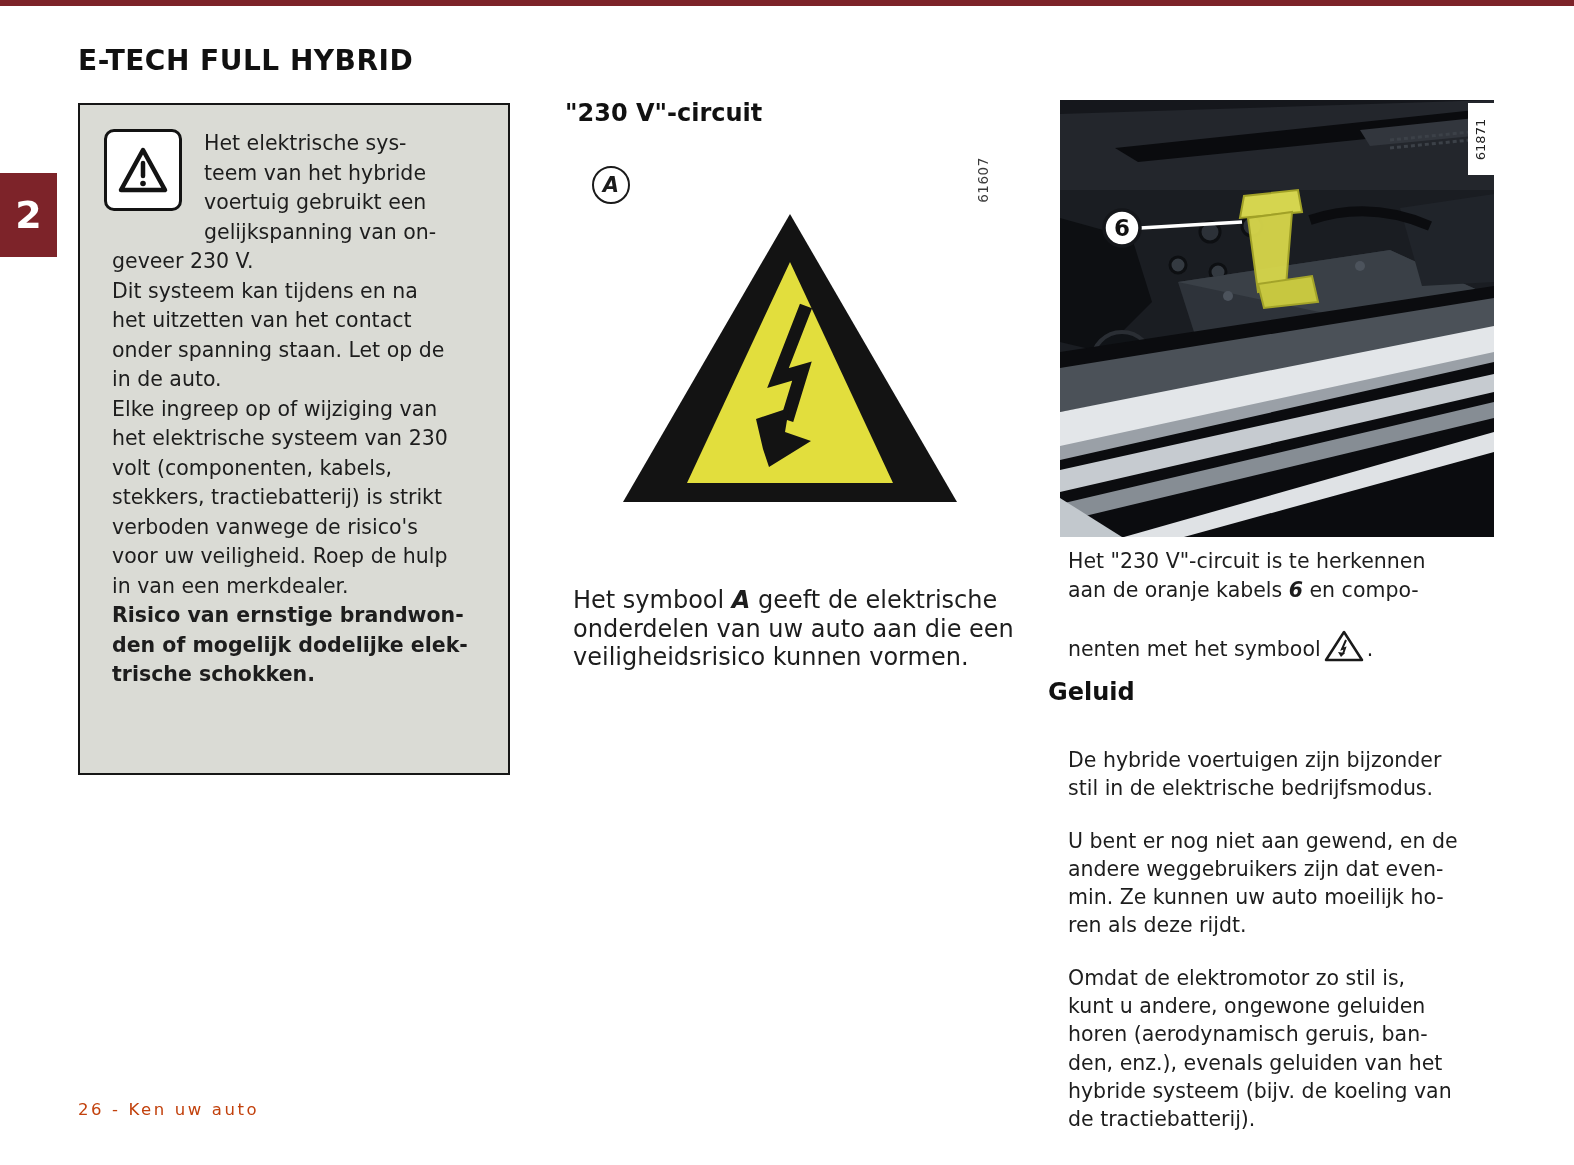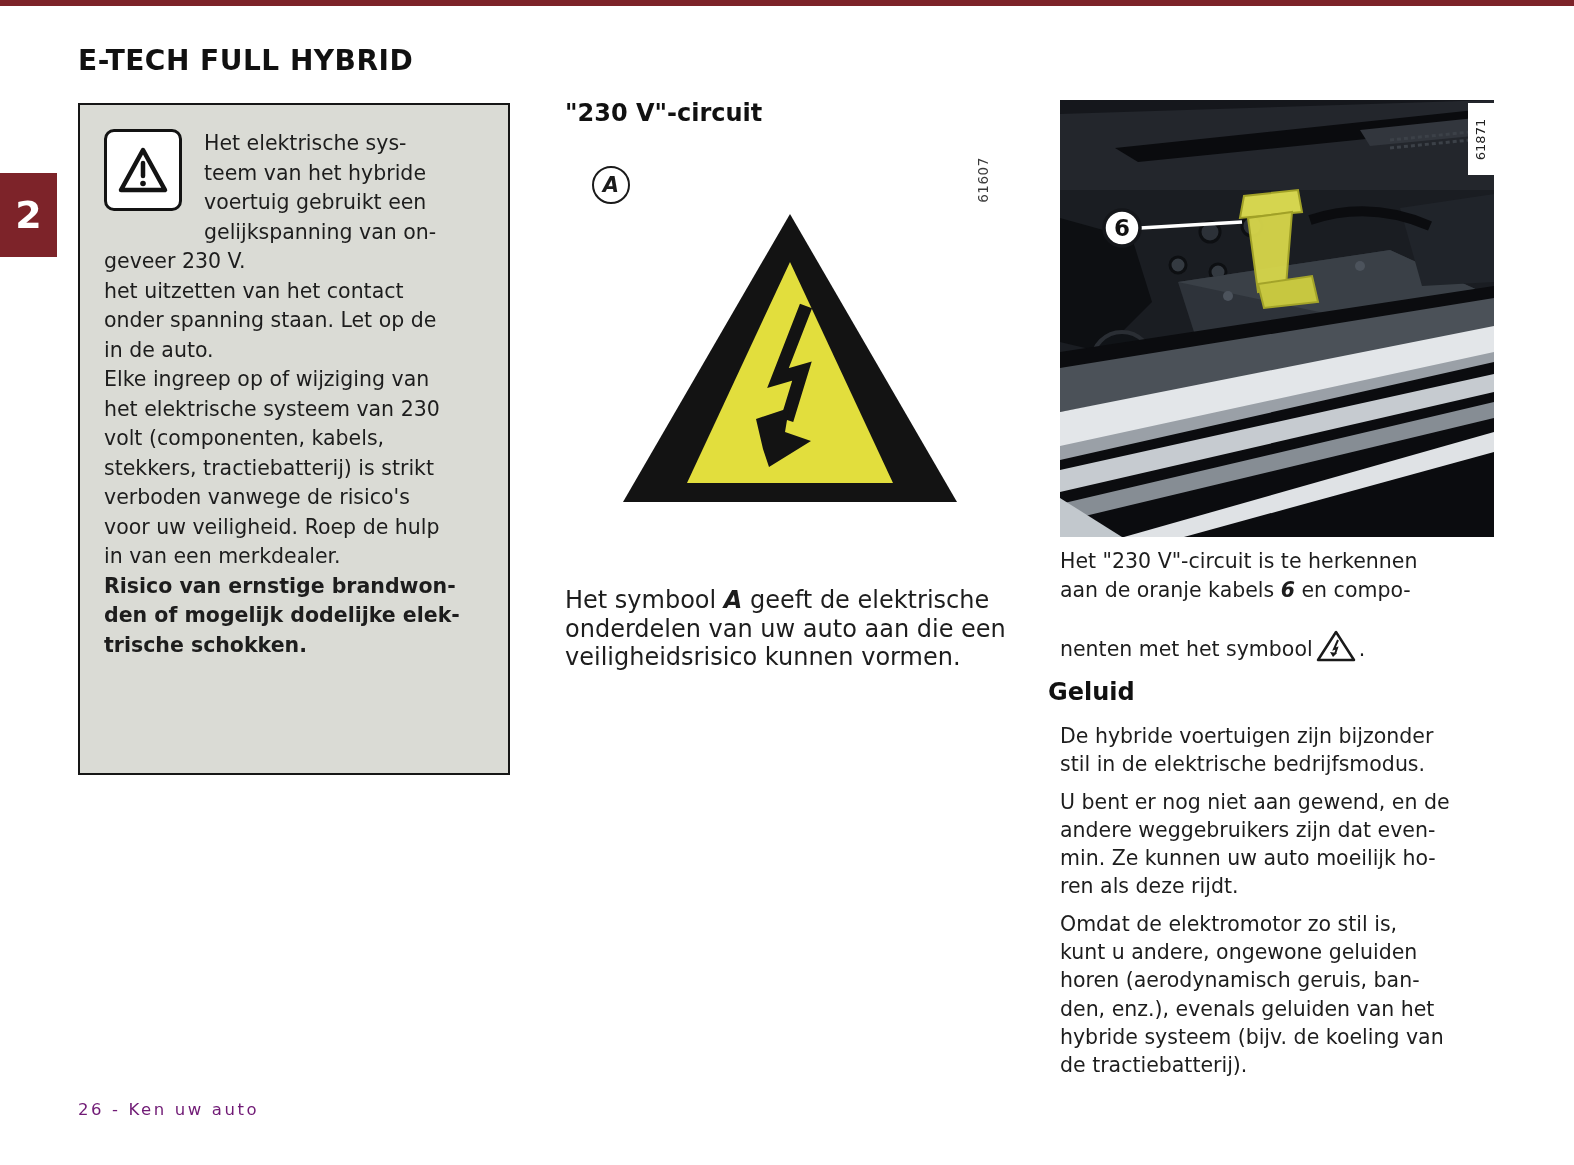--- a/index.html
+++ b/index.html
@@ -21,21 +21,21 @@
   .warning-box{
     position:absolute;left:78px;top:103px;width:432px;height:672px;box-sizing:border-box;
     background:#dadbd5;border:2px solid #161616;padding:24px 16px 0 24px;
     font-size:20.5px;line-height:29.5px;color:#1d1d1d;
   }
   .icon-float{float:left;width:100px;height:118px;}
   .warn-icon{
     width:72px;height:76px;background:#ffffff;border:3px solid #131313;border-radius:10px;
     display:flex;align-items:center;justify-content:center;
   }
-  .ln{white-space:nowrap;}
+  .ln{white-space:nowrap;padding-left:8px;}
   .ln.b,.bold-lines .ln{font-weight:bold;}
   
   .circuit-heading{position:absolute;left:565px;top:99px;font-size:24px;font-weight:bold;color:#111;white-space:nowrap;}
   .a-badge{
     position:absolute;left:592px;top:166px;width:34px;height:34px;border:2.5px solid #1a1a1a;border-radius:50%;
     display:flex;align-items:center;justify-content:center;
     font-size:21px;font-weight:bold;font-style:italic;color:#1a1a1a;
   }
   .vref{position:absolute;width:26px;height:70px;display:flex;align-items:center;justify-content:center;}
   .vref span{transform:rotate(-90deg);font-size:13.5px;color:#3a3a3a;letter-spacing:.5px;white-space:nowrap;}
@@ -48,24 +48,24 @@
   .photo-label{
     position:absolute;left:408px;top:3px;width:26px;height:72px;background:#ffffff;
     display:flex;align-items:center;justify-content:center;
   }
   .photo-label span{transform:rotate(-90deg);font-size:13px;color:#222;white-space:nowrap;}
   .photo-caption{position:absolute;left:1060px;top:547px;font-size:20.5px;line-height:28.5px;color:#1d1d1d;}
   .photo-caption .sym-line{margin-top:25px;}
   .inline-sym{vertical-align:-7px;margin:0 3px;}
   .geluid-heading{position:absolute;left:1048px;top:678px;font-size:24px;font-weight:bold;color:#111;white-space:nowrap;}
   .geluid-text{position:absolute;left:1060px;top:722px;font-size:20.5px;line-height:28.3px;color:#1d1d1d;}
-  .geluid-text .para{margin-bottom:9px;}
+  .geluid-text .para{margin-bottom:9px;margin-top:24px;}
   
   .footer{
-    position:absolute;left:78px;top:1100px;font-size:16.5px;letter-spacing:2.6px;color:#701a75;
+    position:absolute;left:78px;top:1100px;font-size:16.5px;letter-spacing:2.6px;color:#c2410c;
     font-weight:500;white-space:nowrap;
   }
 </style>
 </head>
 <body>
 
 <div class="page">
   <div class="top-rule"></div>
 
   <div class="chapter-tab">
@@ -83,20 +83,21 @@
           <circle cx="26" cy="37.5" r="2.8" fill="#131313"></circle>
         </svg>
       </div>
     </div>
     <div class="normal-lines">
         <div class="ln">Het elektrische sys-</div>
         <div class="ln">teem van het hybride</div>
         <div class="ln">voertuig gebruikt een</div>
         <div class="ln">gelijkspanning van on-</div>
         <div class="ln">geveer 230 V.</div>
+        <div class="ln">Dit systeem kan tijdens en na</div>
         <div class="ln">het uitzetten van het contact</div>
         <div class="ln">onder spanning staan. Let op de</div>
         <div class="ln">in de auto.</div>
         <div class="ln">Elke ingreep op of wijziging van</div>
         <div class="ln">het elektrische systeem van 230</div>
         <div class="ln">volt (componenten, kabels,</div>
         <div class="ln">stekkers, tractiebatterij) is strikt</div>
         <div class="ln">verboden vanwege de risico's</div>
         <div class="ln">voor uw veiligheid. Roep de hulp</div>
         <div class="ln">in van een merkdealer.</div>

